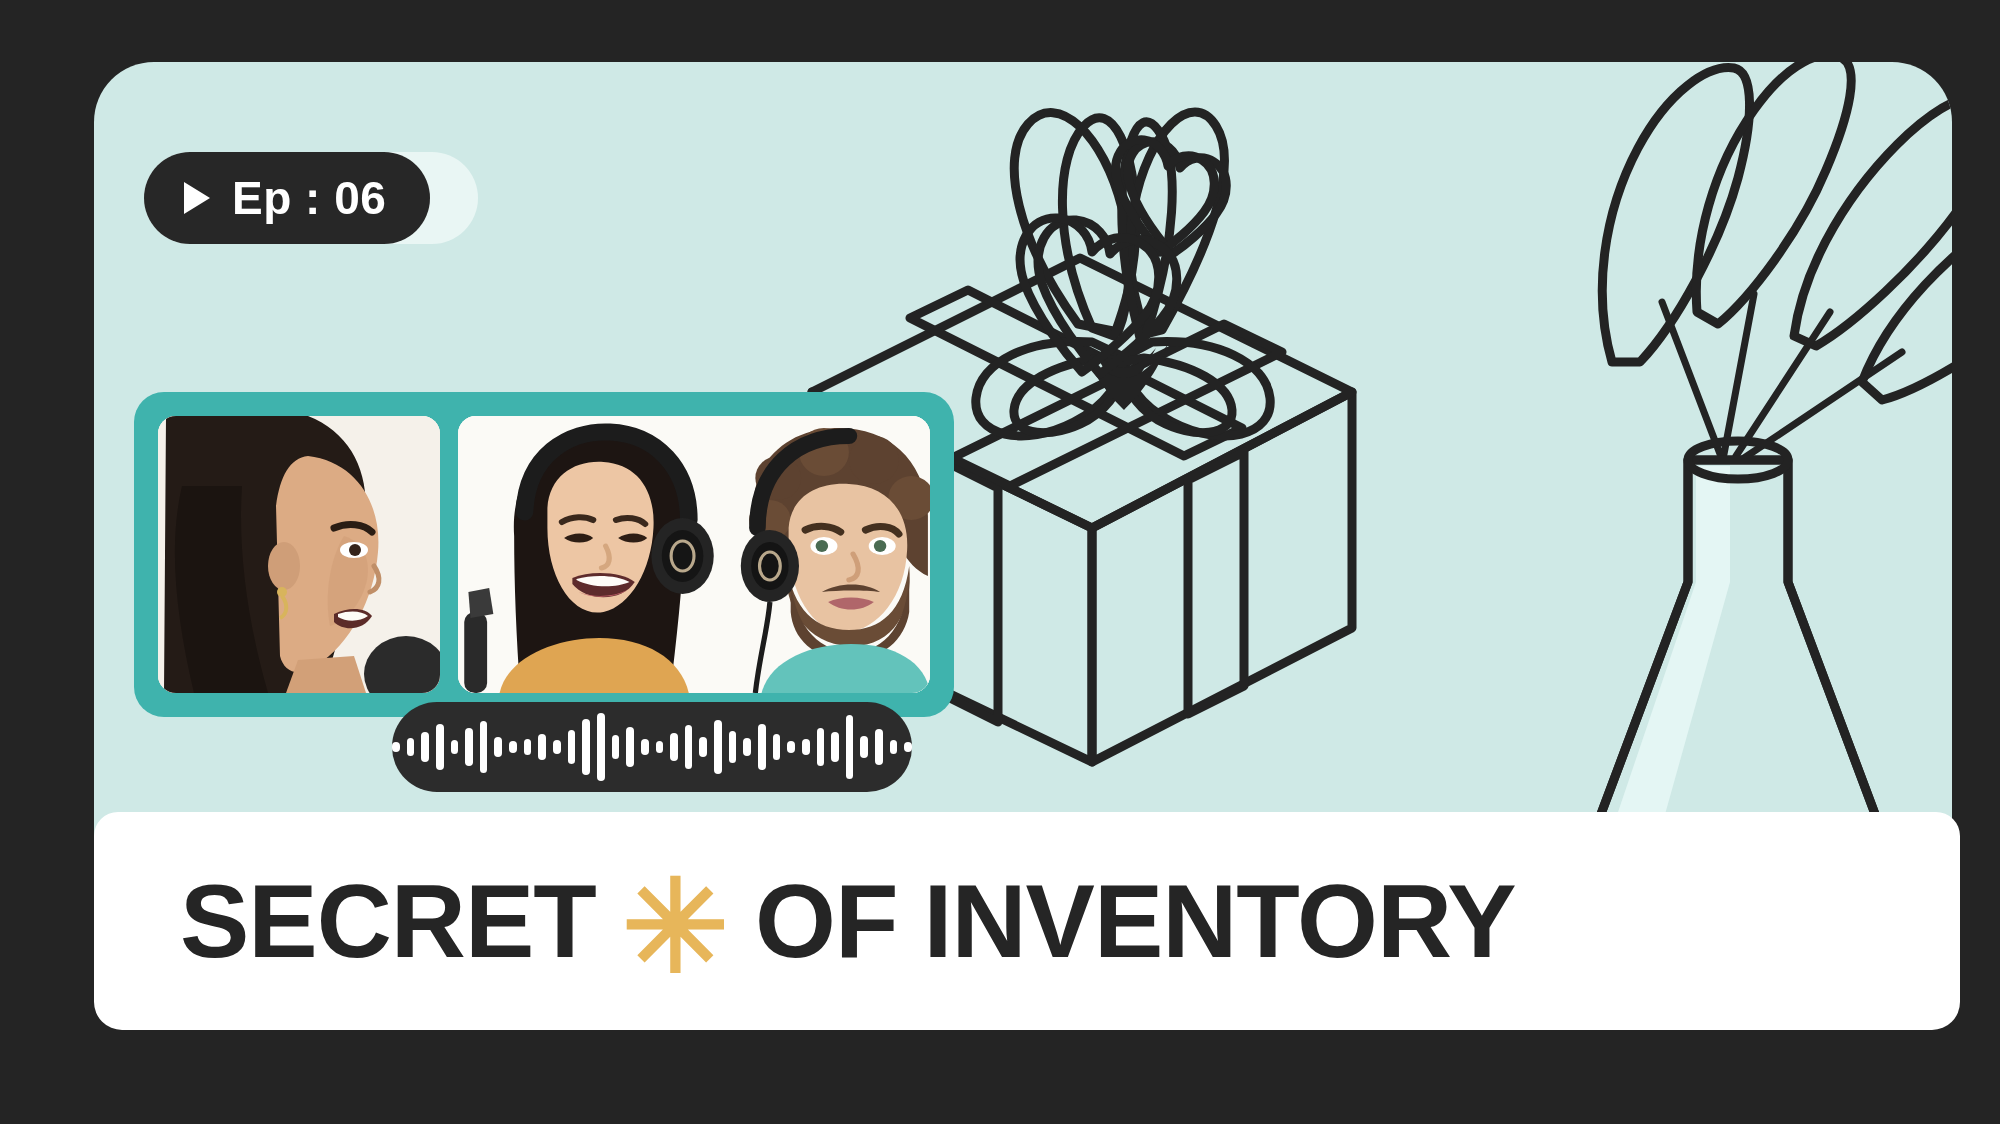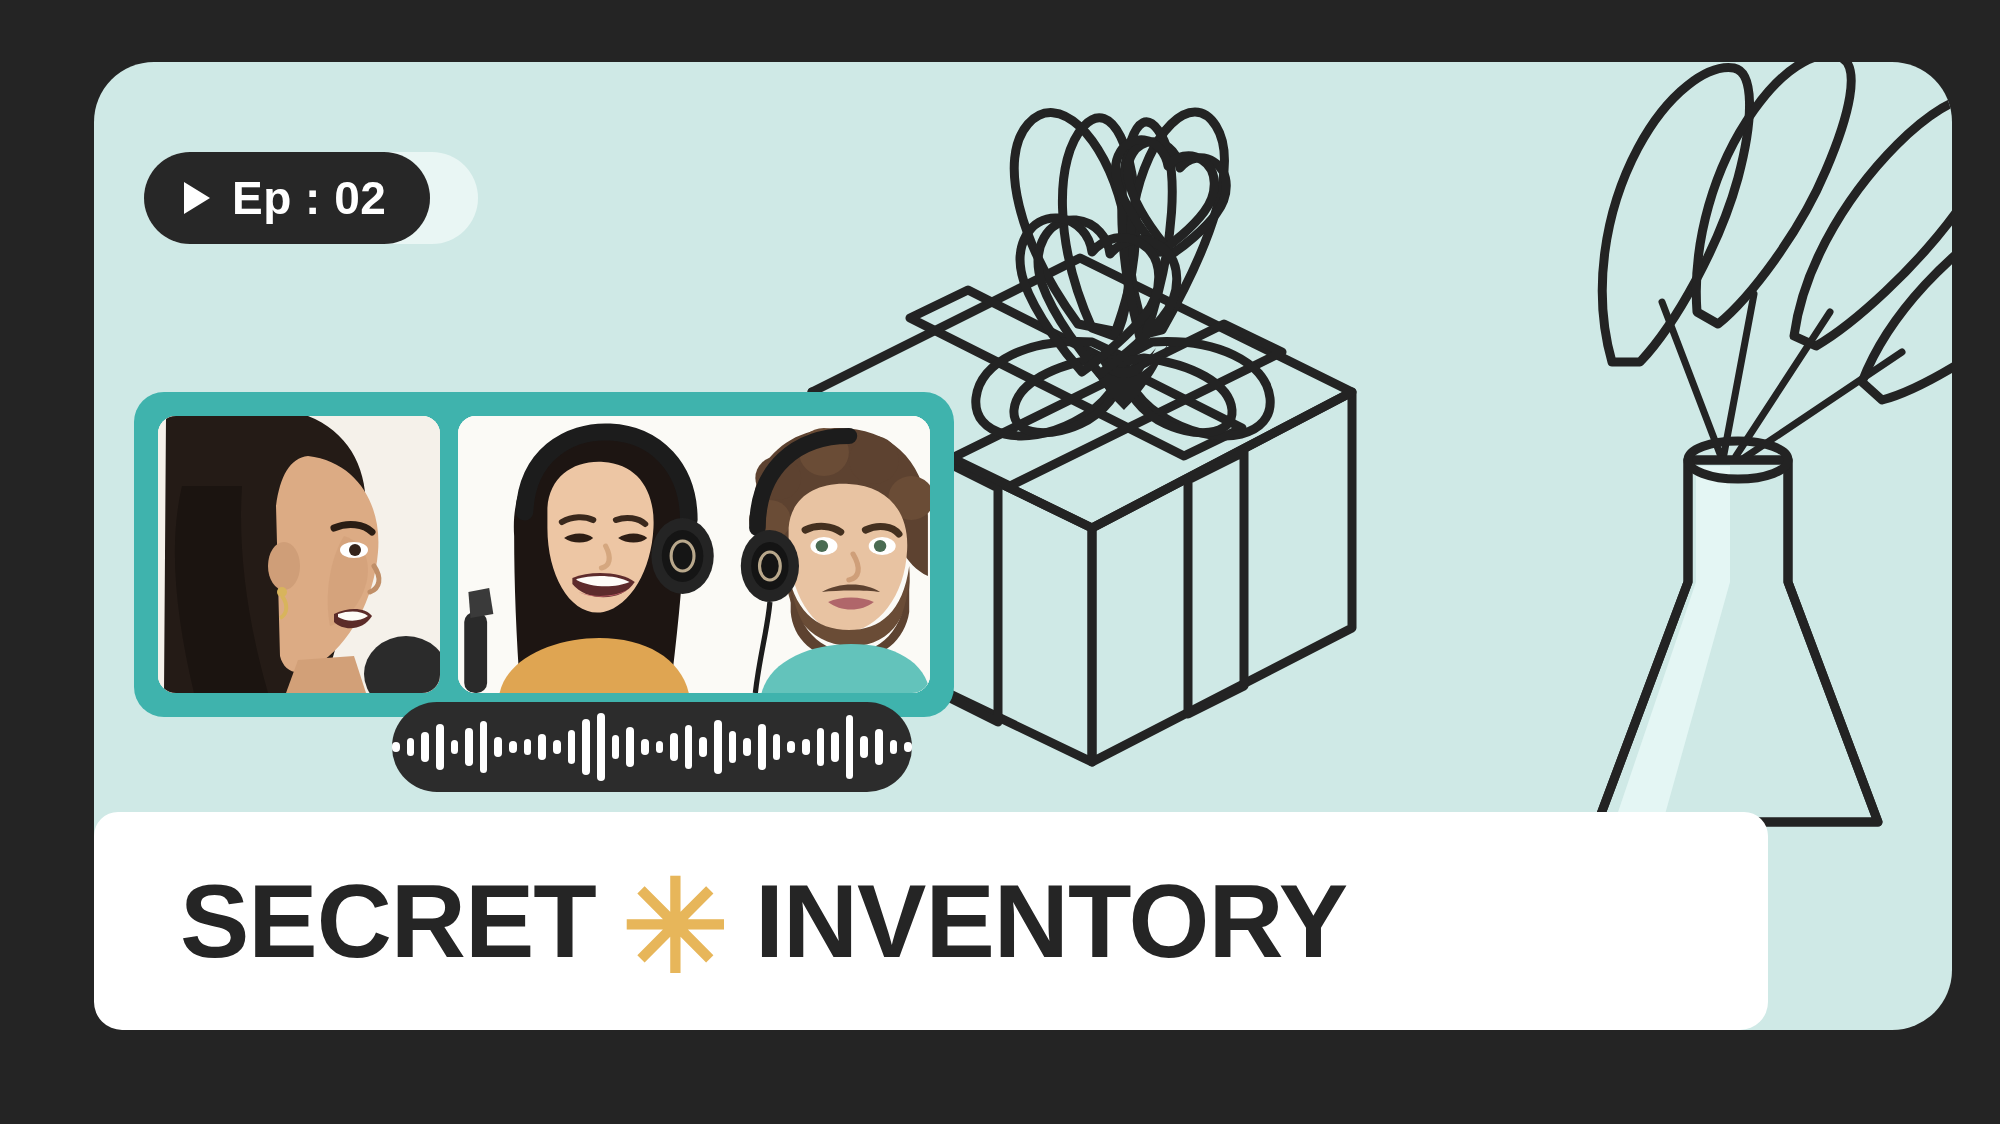--- a/index.html
+++ b/index.html
@@ -110,21 +110,21 @@
     right:0; top:0;
     width:1160px; height:790px;
     z-index:5;
   }
   #art svg{ width:100%; height:100%; display:block; }
 
   
   #banner{
     position:absolute;
     left:94px; top:812px;
-    width:1674px; height:218px;
+    width:1866px; height:218px;
     background:#ffffff;
     border-radius:24px 24px 28px 28px;
     display:flex;
     align-items:center;
     z-index:60;
   }
   #title{
     display:flex;
     align-items:center;
     gap:26px;
@@ -222,21 +222,21 @@
       <g>
         <path d="M 250 222 C 238 186 256 156 284 158 C 304 160 316 176 318 192 C 330 178 350 172 368 184 C 390 198 390 232 370 256 C 352 278 324 300 308 312 C 292 294 262 256 250 222 Z" fill="#79d2cb" class="ln"></path>
         <path d="M 232 220 C 220 184 238 154 266 156 C 286 158 298 174 300 190 C 312 176 332 170 350 182 C 372 196 372 230 352 254 C 334 276 306 298 290 310 C 274 292 244 254 232 220 Z" fill="#effaf8" class="ln"></path>
       </g>
     </svg>
   </div>
 
   <div id="header-row">
     <div id="ep-badge">
       <span id="play-icon"></span>
-      <span id="ep-label">Ep : 02</span>
+      <span id="ep-label">Ep : 06</span>
     </div>
   </div>
 
   <div id="photo-card">
     <div class="photo left">
       <div class="photo-inner pA">
         <svg viewBox="0 0 282 277" preserveAspectRatio="none" style="position:absolute;inset:0;width:100%;height:100%">
           <rect width="282" height="277" fill="#f5f1ea"></rect>
 
           <path d="M 8 0 L 150 0 C 196 18 214 62 206 112 C 200 152 188 188 178 230 C 170 262 160 277 146 277 L 6 277 Z" fill="#241b16"></path>
@@ -383,15 +383,16 @@
       <span class="wbar" style="height: 14px;"></span>
       <span class="wbar" style="height: 10px;"></span>
     </div>
 
 </div>
 
 <div id="banner">
   <div id="title">
     <span class="tword">SECRET</span>
     <span id="asterisk">✳</span>
+    <span class="tword">OF</span>
     <span class="tword">INVENTORY</span>
   </div>
 </div>
 
 </body></html>

